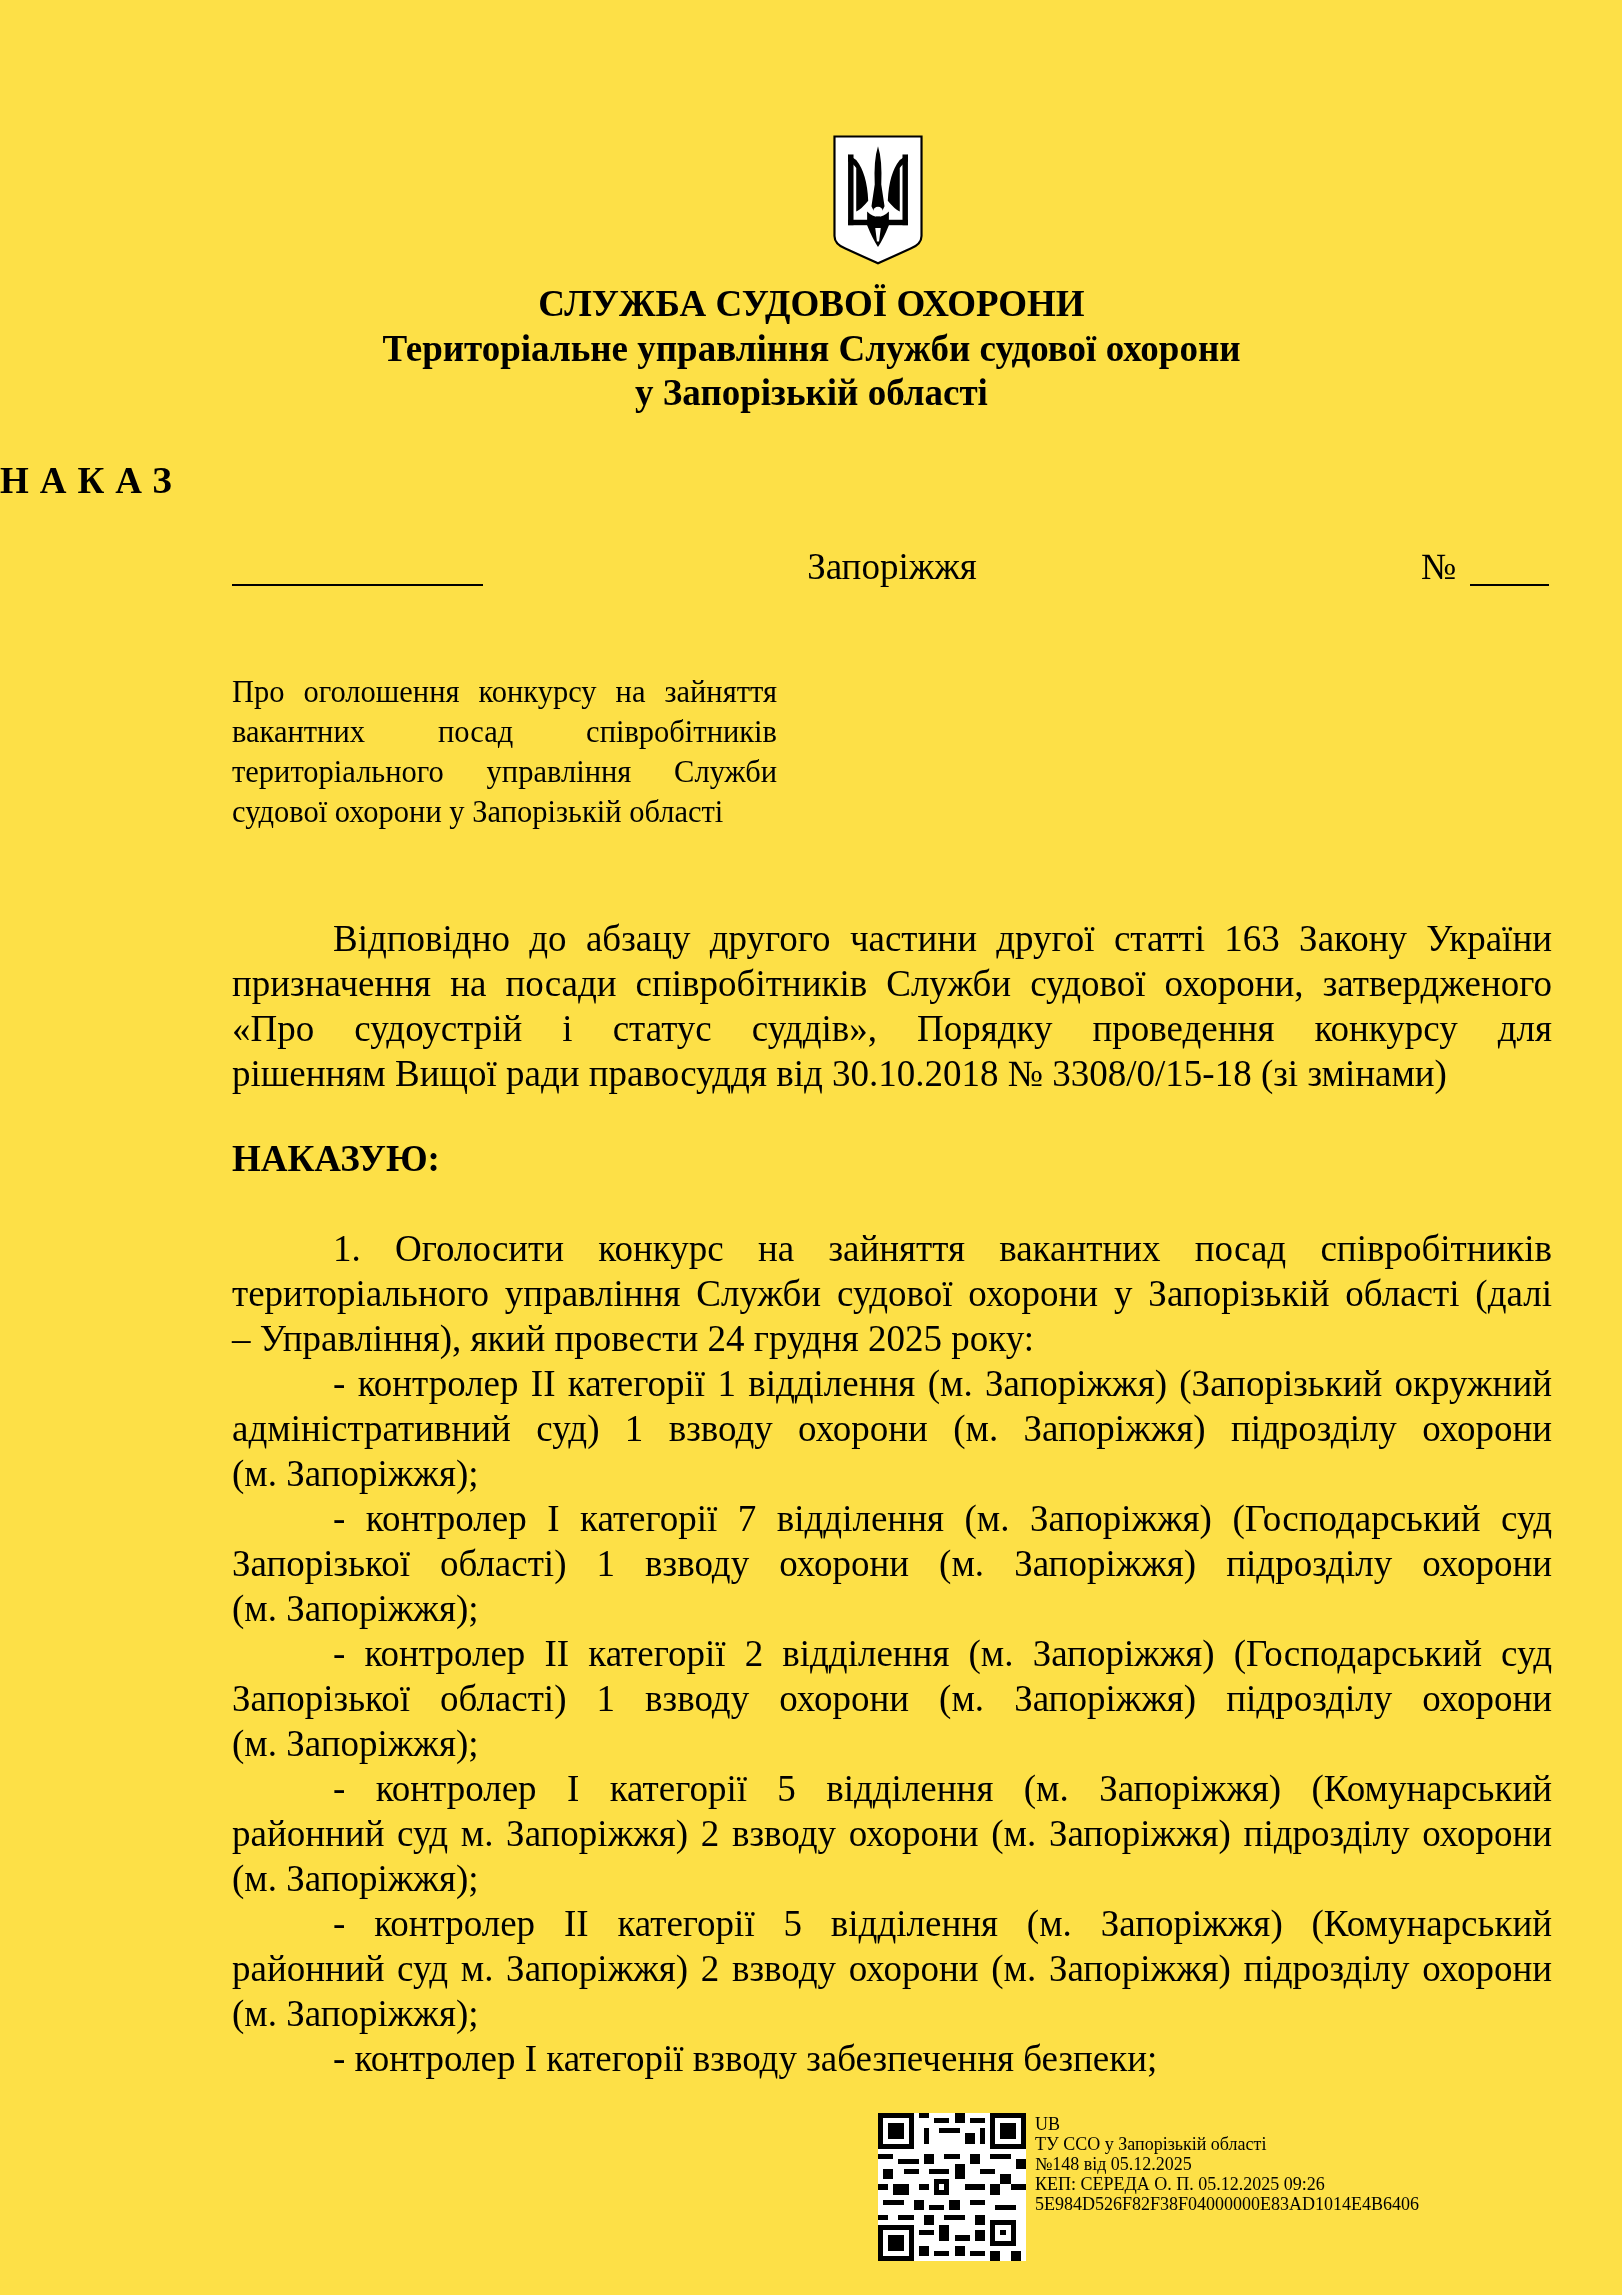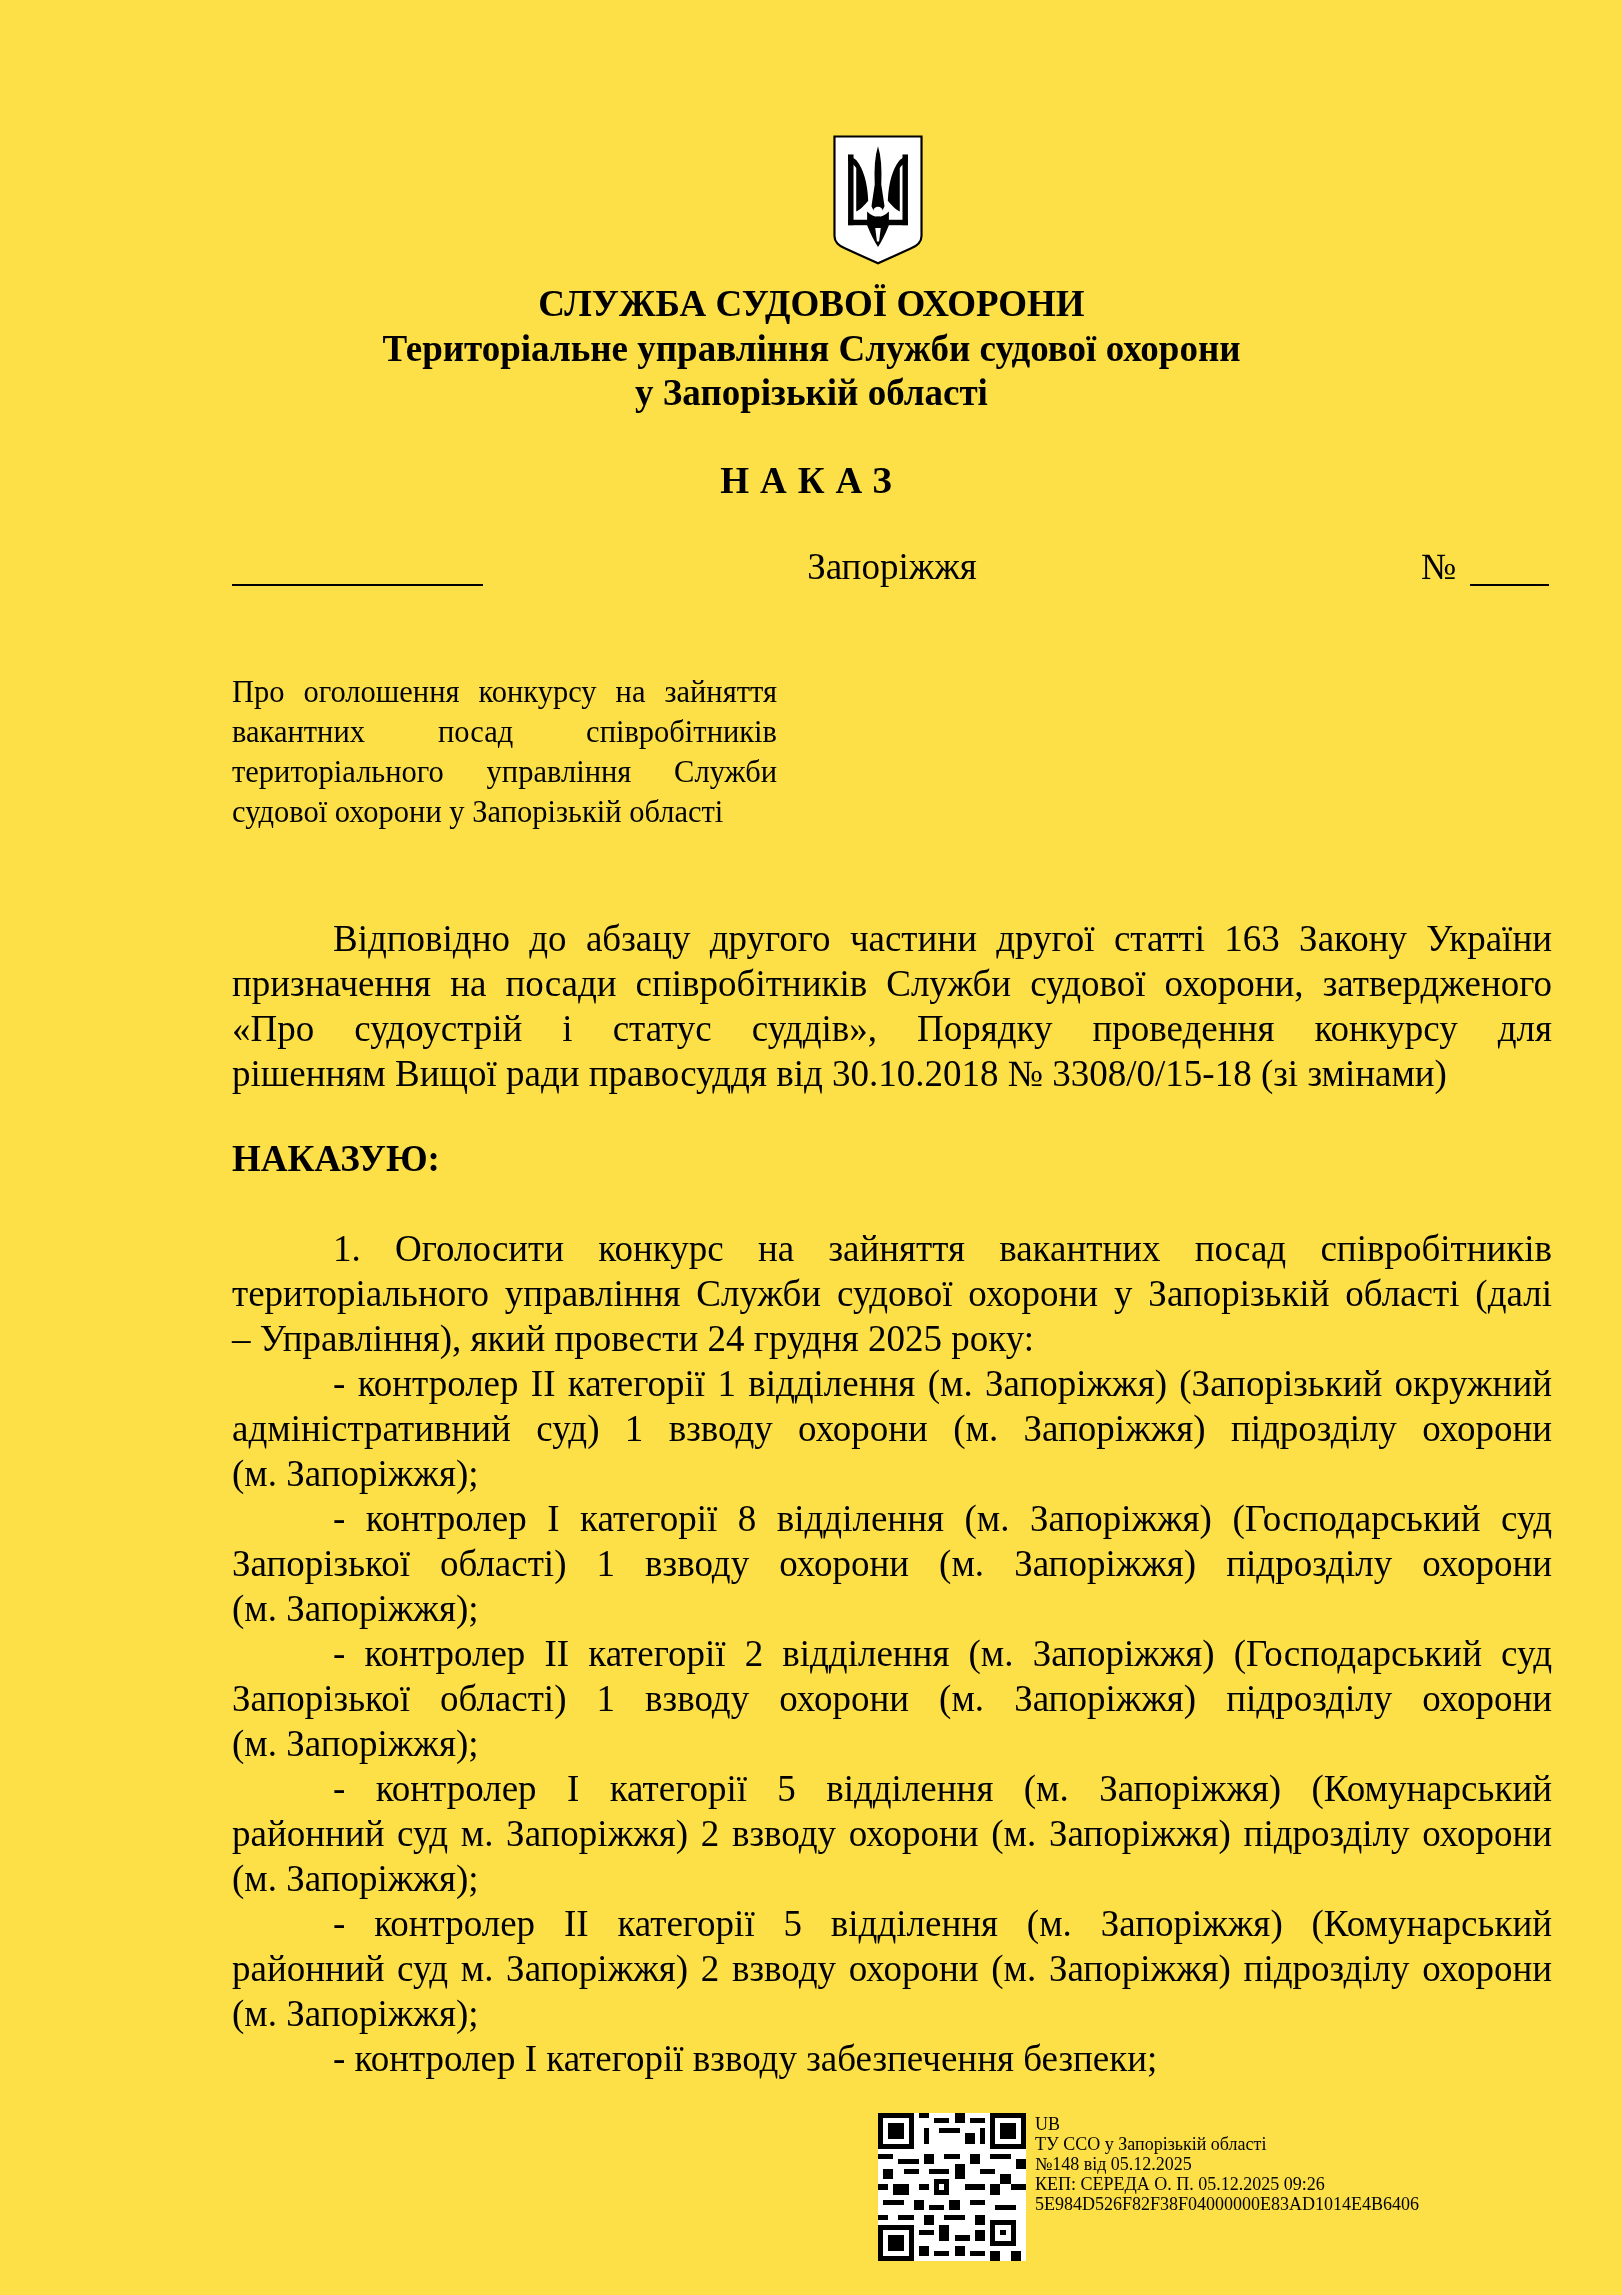--- a/index.html
+++ b/index.html
@@ -9,21 +9,21 @@
     color: #000;
   }
   .page { position: absolute; left: 0; top: 0; width: 1623px; height: 2295px; background: #fde047; }
 
   .coat { position: absolute; left: 829px; top: 130px; width: 98px; height: 136px; }
 
   .hdr { position: absolute; left: 0; width: 1623px; text-align: center; font-weight: bold; font-size: 37px; line-height: 44px; }
   .hdr1 { top: 282px; }
   .hdr2 { top: 327px; }
   .hdr3 { top: 371px; }
-  .order-title { position: absolute; left: 0; width: 1623px; top: 459px; text-align: center; font-weight: bold; font-size: 37px; letter-spacing: 11px; }
+  .order-title { position: absolute; left: 0; width: 1623px; top: 459px; text-align: left; font-weight: bold; font-size: 37px; letter-spacing: 11px; }
 
   .meta-row { position: absolute; top: 545px; left: 232px; width: 1320px; height: 49px; font-size: 37px; }
   .date-line { position: absolute; left: 0; top: 39px; width: 251px; border-bottom: 2.7px solid #000; }
   .city { position: absolute; left: 0; width: 1320px; text-align: center; top: 0; }
   .num { position: absolute; right: 0; top: 0; width: 131px; }
   .num-sign { position: absolute; left: 0; top: 0; }
   .num-line { position: absolute; left: 49px; top: 39px; width: 79px; border-bottom: 2.7px solid #000; }
 
   .subject { position: absolute; left: 232px; top: 672px; width: 545px; font-size: 30.5px; line-height: 40px; text-align: justify; }
   .subject span { display: block; text-align-last: justify; }
@@ -100,21 +100,21 @@
 
   <div class="body items">
     <span class="line indent">1. Оголосити конкурс на зайняття вакантних посад співробітників</span>
     <span class="line">територіального управління Служби судової охорони у Запорізькій області (далі</span>
     <span class="line last">– Управління), який провести 24 грудня 2025 року:</span>
 
     <span class="line indent">- контролер ІІ категорії 1 відділення (м. Запоріжжя) (Запорізький окружний</span>
     <span class="line">адміністративний суд) 1 взводу охорони (м. Запоріжжя) підрозділу охорони</span>
     <span class="line last">(м. Запоріжжя);</span>
 
-    <span class="line indent">- контролер І категорії 8 відділення (м. Запоріжжя) (Господарський суд</span>
+    <span class="line indent">- контролер І категорії 7 відділення (м. Запоріжжя) (Господарський суд</span>
     <span class="line">Запорізької області) 1 взводу охорони (м. Запоріжжя) підрозділу охорони</span>
     <span class="line last">(м. Запоріжжя);</span>
 
     <span class="line indent">- контролер ІІ категорії 2 відділення (м. Запоріжжя) (Господарський суд</span>
     <span class="line">Запорізької області) 1 взводу охорони (м. Запоріжжя) підрозділу охорони</span>
     <span class="line last">(м. Запоріжжя);</span>
 
     <span class="line indent">- контролер І категорії 5 відділення (м. Запоріжжя) (Комунарський</span>
     <span class="line">районний суд м. Запоріжжя) 2 взводу охорони (м. Запоріжжя) підрозділу охорони</span>
     <span class="line last">(м. Запоріжжя);</span>

